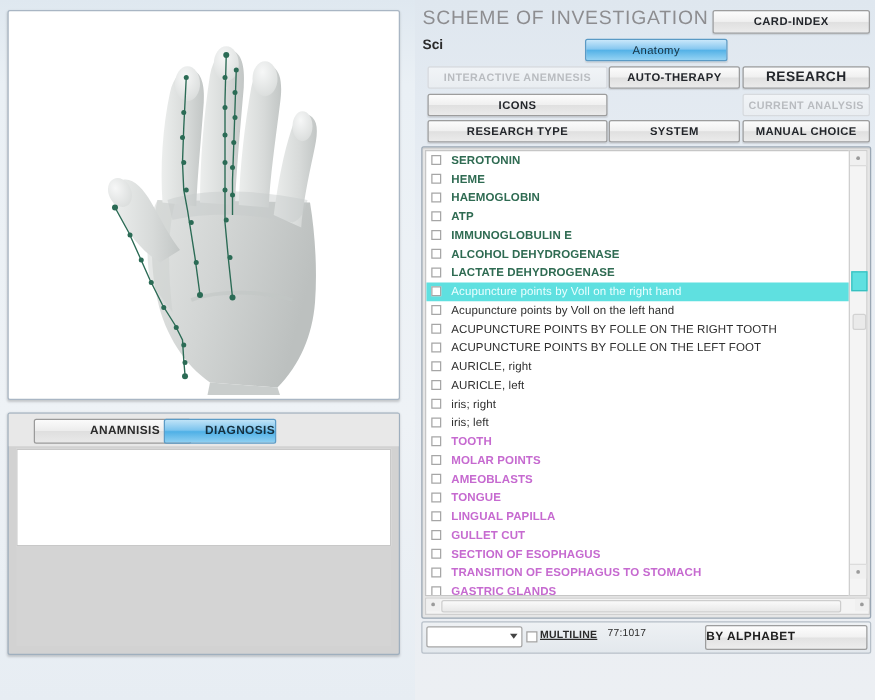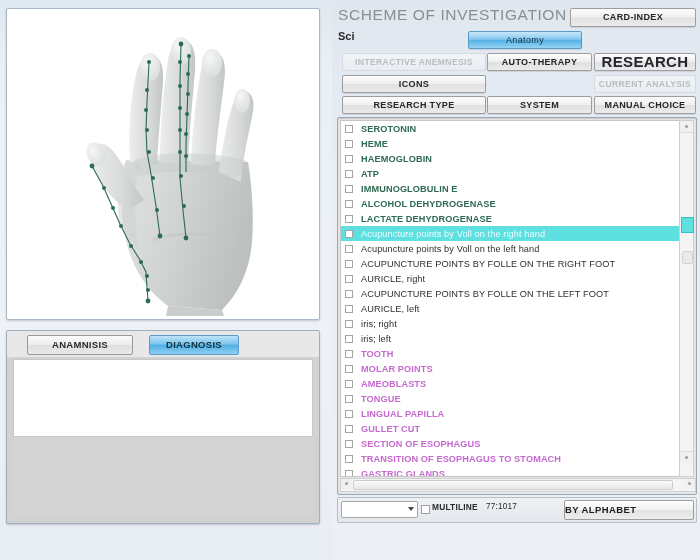--- a/index.html
+++ b/index.html
@@ -27,22 +27,22 @@
   #lower-panel{position:absolute;left:6px;top:330px;width:312px;height:192px;
     background:#d2d2d2;border:1px solid #9fafbe;border-radius:2px;
     box-shadow:0 1px 2px rgba(0,0,0,.18);}
   #lower-tabbar{position:absolute;left:0;top:0;width:312px;height:26px;background:#e8e8e8;}
   .tabbtn{position:absolute;top:4px;height:18px;line-height:18px;text-align:center;
     font-size:9.5px;font-weight:bold;letter-spacing:.3px;color:#2b2b2b;
     border:1px solid #9a9a9a;border-radius:2px;cursor:default;}
   .tabbtn.grey{background:linear-gradient(180deg,#fbfbfb 0%,#ececec 50%,#dfdfdf 51%,#e9e9e9 100%);}
   .tabbtn.blue{background:linear-gradient(180deg,#bfe3f7 0%,#7cc4ee 45%,#4fb0e6 52%,#8fd0f2 100%);
     border-color:#5b9bc6;color:#15303f;}
-  #tab-anamnisis{left:20px;width:104px;}
-  #tab-diagnosis{left:142px;width:88px;}
+  #tab-anamnisis{left:20px;width:104px;padding-left:20px;}
+  #tab-diagnosis{left:124px;width:88px;text-align:right;}
   #lower-white{position:absolute;left:6px;top:28px;width:298px;height:76px;background:#ffffff;border:1px solid #c8c8c8;}
   #lower-grey{position:absolute;left:6px;top:106px;width:300px;height:80px;background:#d4d4d4;}
 
   
   #right-col{position:absolute;left:332px;top:0;width:368px;height:560px;
     background:linear-gradient(180deg,#dfe7ef 0%,#e9eef4 35%,#eceff3 100%);}
 
   #scheme-title{position:absolute;left:6px;top:6px;font-size:15.5px;letter-spacing:.6px;
     color:#8d8d90;font-family:"Liberation Sans", sans-serif;white-space:nowrap;}
   #sci-label{position:absolute;left:6px;top:30px;font-size:11px;font-weight:bold;color:#2a2a2a;}
@@ -54,21 +54,21 @@
     box-shadow:0 1px 1px rgba(0,0,0,.10);}
   .btn.disabled{color:#b9bcc0;border-color:#d7dade;
     background:linear-gradient(180deg,#f1f4f7 0%,#e9edf1 100%);box-shadow:none;}
   .btn.active{background:linear-gradient(180deg,#c9e7fa 0%,#87c8f0 45%,#55b2e7 52%,#95d3f3 100%);
     border-color:#5a9ac5;color:#15303f;}
 
   #btn-card-index{left:238px;top:8px;width:124px;height:17px;line-height:17px;font-size:9px;}
   #btn-anatomy{left:124px;top:31px;width:112px;height:16px;line-height:16px;font-size:9px;font-weight:normal;margin-left:12px;}
   #btn-interactive{left:10px;top:53px;width:142px;}
   #btn-autotherapy{left:155px;top:53px;width:103px;font-size:9px;}
-  #btn-research{left:262px;top:53px;width:100px;font-size:15px;}
+  #btn-research{left:262px;top:53px;width:100px;font-size:11px;}
   #btn-icons{left:10px;top:75px;width:142px;font-size:9px;}
   #btn-current-analysis{left:262px;top:75px;width:100px;}
   #btn-research-type{left:10px;top:96px;width:142px;font-size:9px;}
   #btn-system{left:155px;top:96px;width:103px;font-size:9px;}
   #btn-manual-choice{left:262px;top:96px;width:100px;font-size:9px;}
 
   
   #list-frame{position:absolute;left:5px;top:117px;width:358px;height:376px;
     background:#e6e6e6;border:1px solid #9aa7b4;border-radius:2px;
     box-shadow:inset 0 1px 1px rgba(0,0,0,.12);}
@@ -102,21 +102,21 @@
   .hs-arrow{position:absolute;top:0;width:11px;height:10px;background:#f0f0f0;}
 
   
   #bottombar{position:absolute;left:5px;top:497px;width:358px;height:24px;
     background:linear-gradient(180deg,#eef1f4,#e3e8ed);border:1px solid #b6bfc8;border-radius:2px;}
   #combo{position:absolute;left:3px;top:3px;width:75px;height:15px;background:#ffffff;
     border:1px solid #a6a6a6;border-radius:2px;}
   #combo-arrow{position:absolute;right:3px;top:5px;width:0;height:0;
     border-left:3px solid transparent;border-right:3px solid transparent;border-top:4px solid #444;}
   #ml-check{position:absolute;left:83px;top:7px;width:7px;height:7px;background:#fff;border:1px solid #a0a0a0;}
-  #ml-label{position:absolute;left:94px;top:4px;font-size:8.4px;font-weight:bold;color:#2b2b2b;letter-spacing:.2px;}
+  #ml-label{position:absolute;left:94px;top:4px;font-size:8.4px;font-weight:bold;color:#2b2b2b;letter-spacing:.2px;text-decoration:underline;}
   #counter{position:absolute;left:148px;top:4px;font-size:8.2px;color:#2b2b2b;letter-spacing:.2px;}
   #btn-alphabet{position:absolute;left:226px;top:2px;width:128px;height:18px;line-height:18px;
     font-size:9.5px;font-weight:bold;color:#1e1e1e;letter-spacing:.4px;
     border:1px solid #9d9d9d;border-radius:2px;
     background:linear-gradient(180deg,#fdfdfd 0%,#f1f1f1 48%,#e2e2e2 52%,#ededed 100%);}
 </style>
 </head>
 <body>
 
 <div id="app">
@@ -250,23 +250,23 @@
         <div id="list-scroll">
             <div class="row"><span class="cb"></span><span class="rowlabel c-teal">SEROTONIN</span></div>
             <div class="row"><span class="cb"></span><span class="rowlabel c-teal">HEME</span></div>
             <div class="row"><span class="cb"></span><span class="rowlabel c-teal">HAEMOGLOBIN</span></div>
             <div class="row"><span class="cb"></span><span class="rowlabel c-teal">ATP</span></div>
             <div class="row"><span class="cb"></span><span class="rowlabel c-teal">IMMUNOGLOBULIN E</span></div>
             <div class="row"><span class="cb"></span><span class="rowlabel c-teal">ALCOHOL DEHYDROGENASE</span></div>
             <div class="row"><span class="cb"></span><span class="rowlabel c-teal">LACTATE  DEHYDROGENASE</span></div>
             <div class="row sel"><span class="cb"></span><span class="rowlabel c-dark">Acupuncture points by Voll on the right hand</span></div>
             <div class="row"><span class="cb"></span><span class="rowlabel c-dark">Acupuncture points by Voll on the left hand</span></div>
-            <div class="row"><span class="cb"></span><span class="rowlabel c-dark">ACUPUNCTURE POINTS BY FOLLE ON THE RIGHT FOOT</span></div>
+            <div class="row"><span class="cb"></span><span class="rowlabel c-dark">ACUPUNCTURE POINTS BY FOLLE ON THE RIGHT TOOTH</span></div>
+            <div class="row"><span class="cb"></span><span class="rowlabel c-dark">ACUPUNCTURE POINTS BY FOLLE ON THE LEFT FOOT</span></div>
             <div class="row"><span class="cb"></span><span class="rowlabel c-dark">AURICLE, right</span></div>
-            <div class="row"><span class="cb"></span><span class="rowlabel c-dark">ACUPUNCTURE POINTS BY FOLLE ON THE LEFT FOOT</span></div>
             <div class="row"><span class="cb"></span><span class="rowlabel c-dark">AURICLE, left</span></div>
             <div class="row"><span class="cb"></span><span class="rowlabel c-dark">iris; right</span></div>
             <div class="row"><span class="cb"></span><span class="rowlabel c-dark">iris; left</span></div>
             <div class="row"><span class="cb"></span><span class="rowlabel c-mag">TOOTH</span></div>
             <div class="row"><span class="cb"></span><span class="rowlabel c-mag">MOLAR POINTS</span></div>
             <div class="row"><span class="cb"></span><span class="rowlabel c-mag">AMEOBLASTS</span></div>
             <div class="row"><span class="cb"></span><span class="rowlabel c-mag">TONGUE</span></div>
             <div class="row"><span class="cb"></span><span class="rowlabel c-mag">LINGUAL PAPILLA</span></div>
             <div class="row"><span class="cb"></span><span class="rowlabel c-mag">GULLET CUT</span></div>
             <div class="row"><span class="cb"></span><span class="rowlabel c-mag">SECTION OF ESOPHAGUS</span></div>

